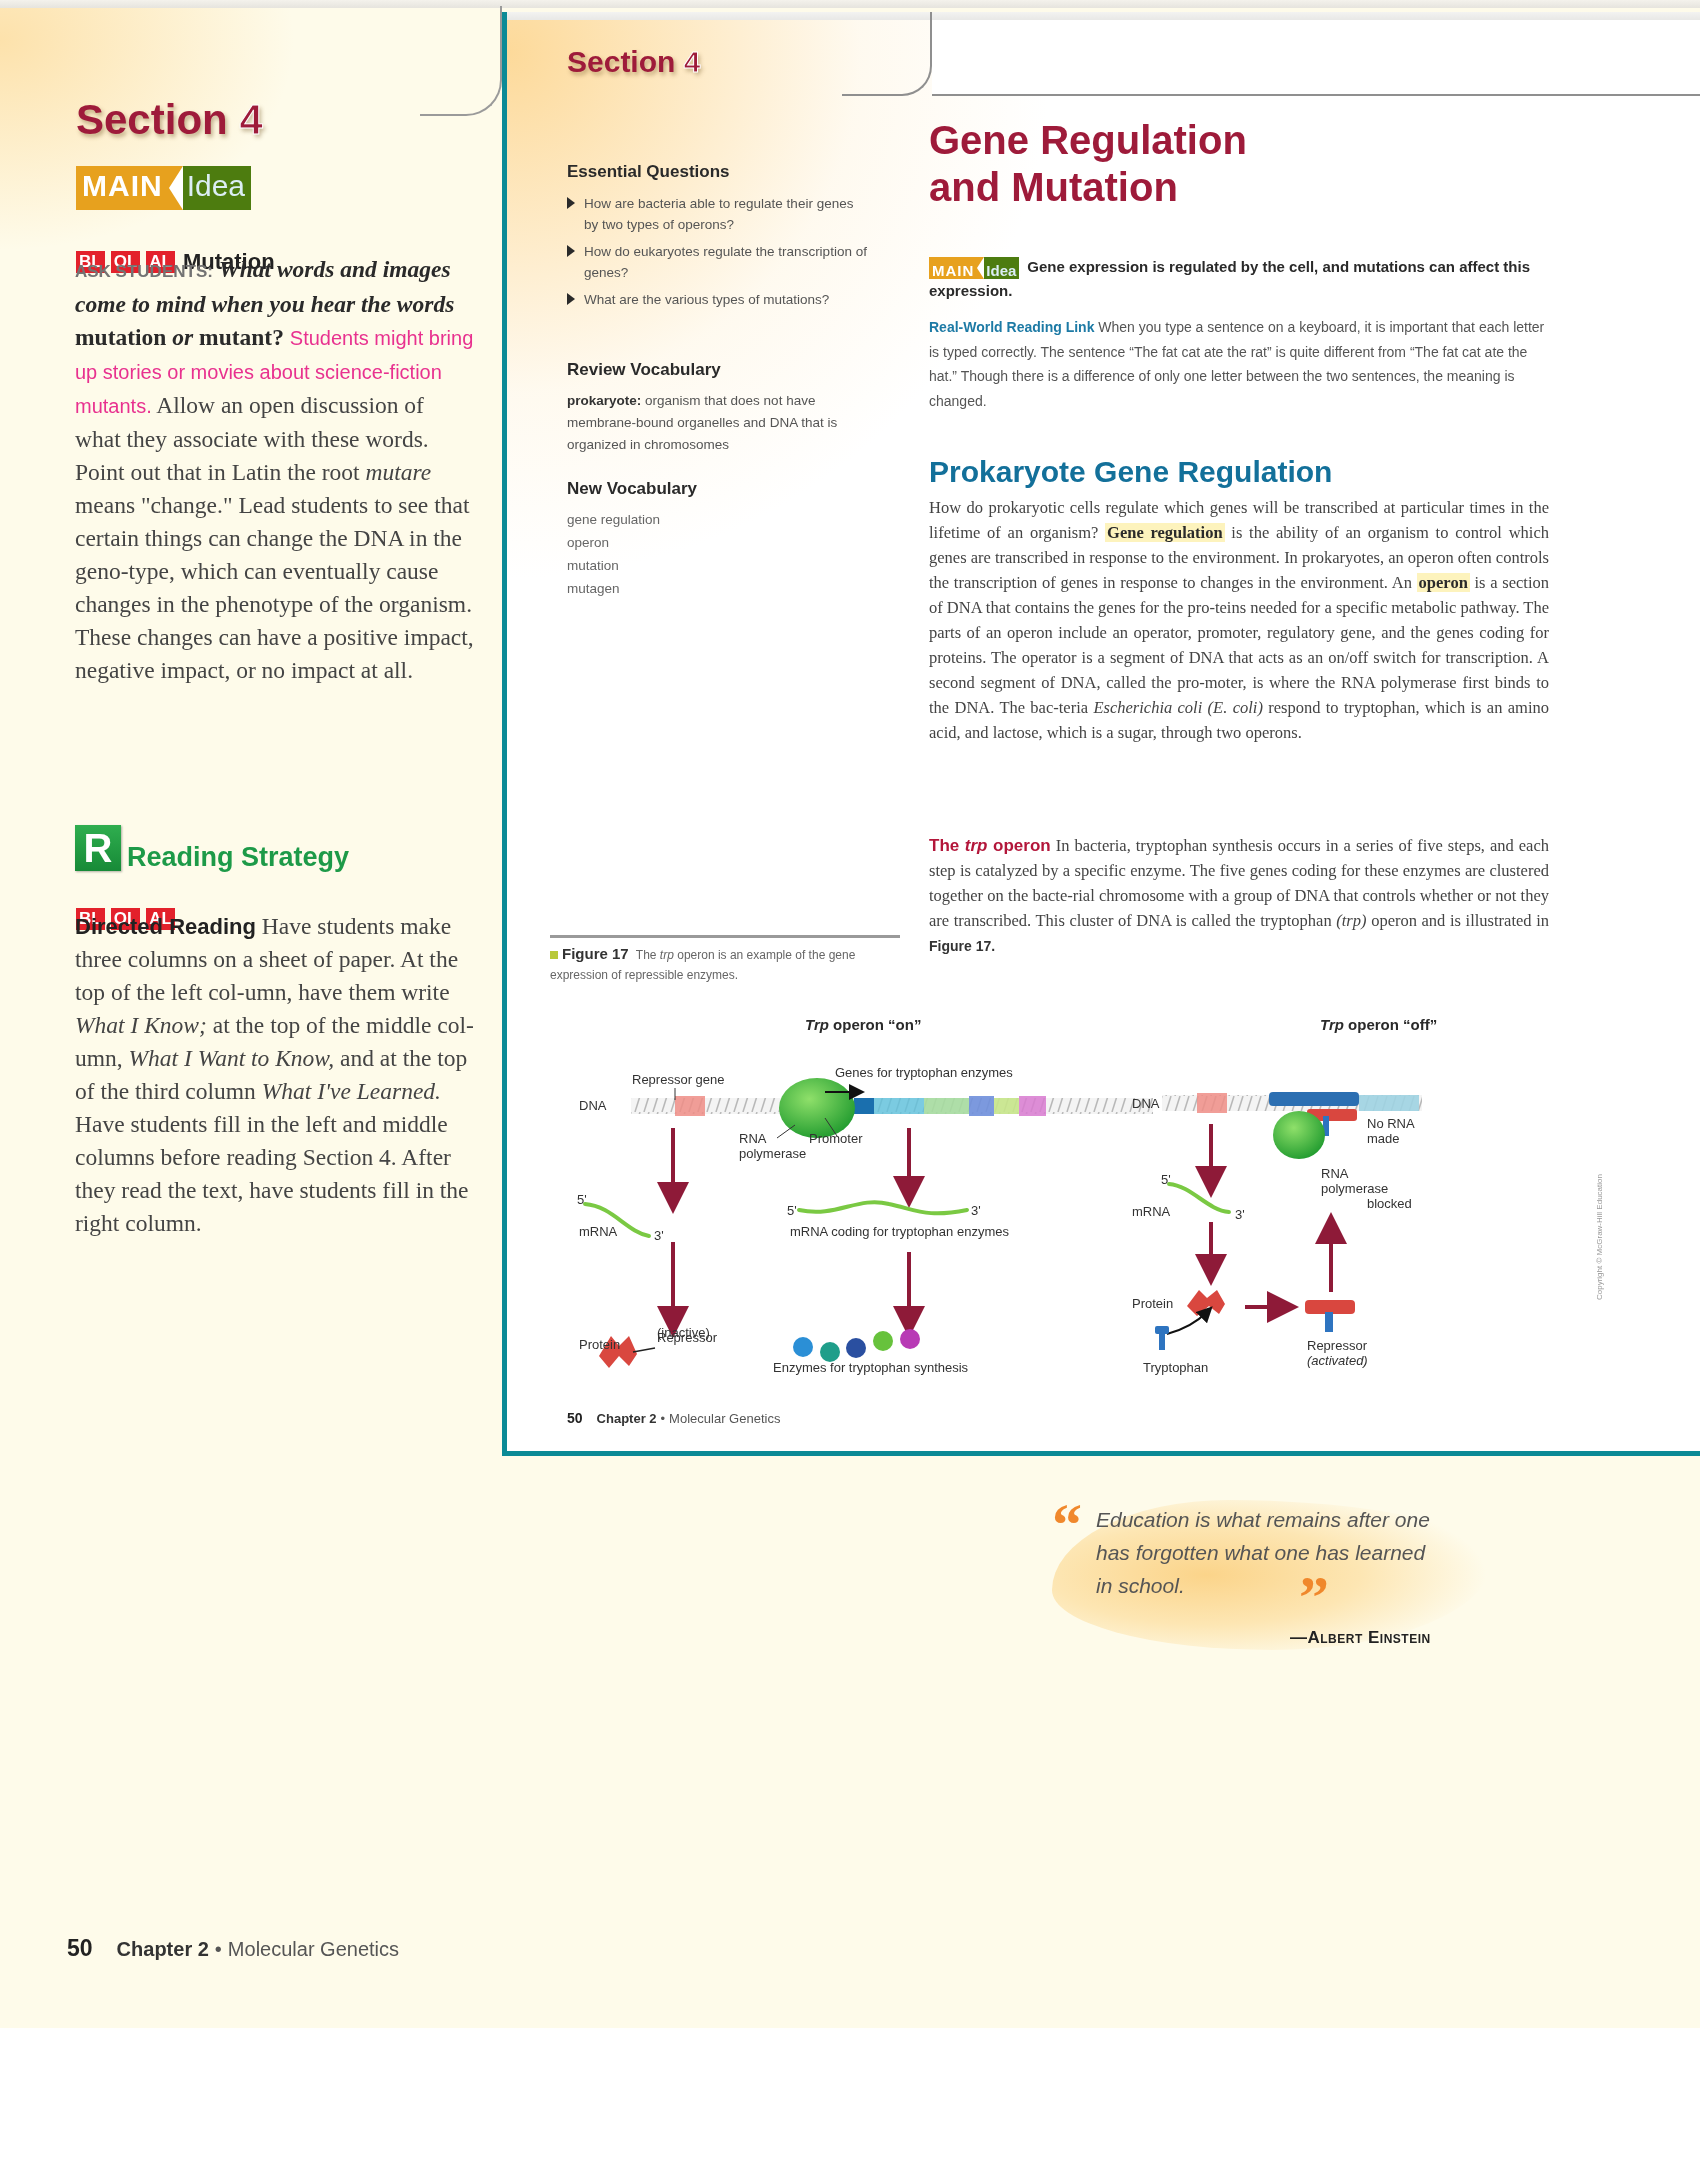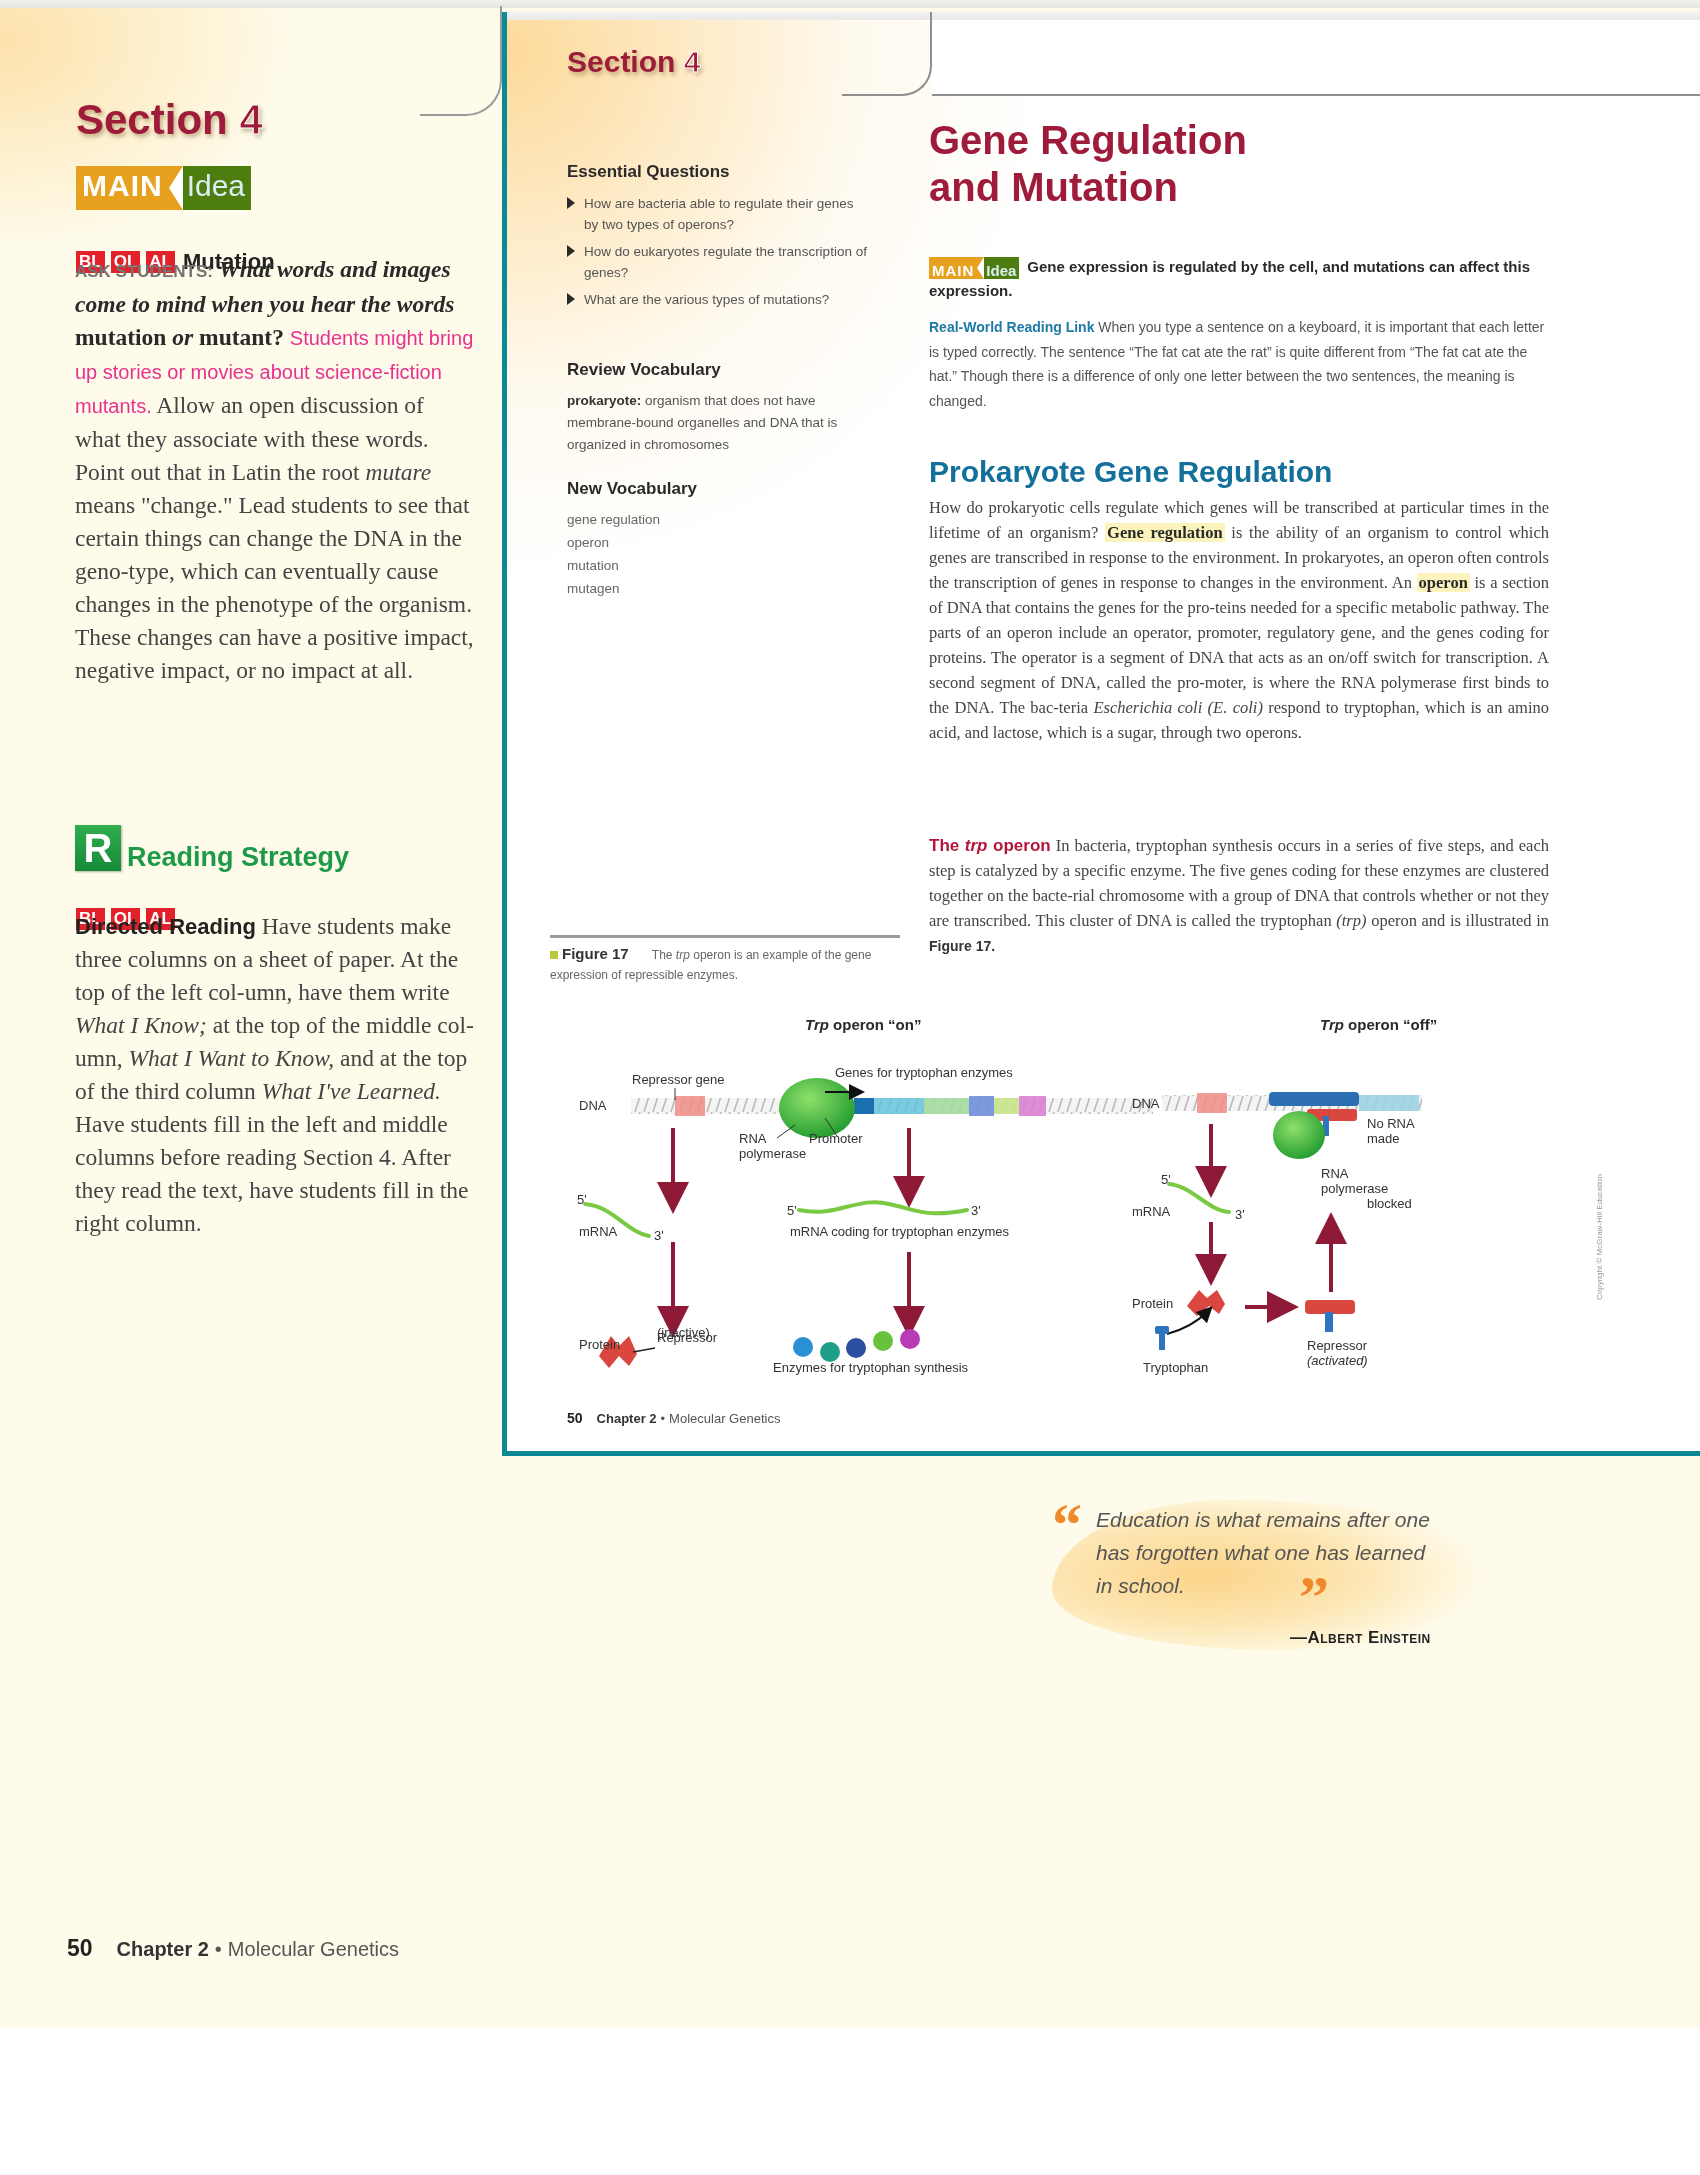--- a/index.html
+++ b/index.html
@@ -72,21 +72,21 @@
   .rw { position: absolute; width: 620px; font-size: 14px; line-height: 24.5px; color: #555; font-family: "Liberation Sans Narrow", "Liberation Sans", sans-serif; }
   .rw .rw-label { color: #1d7aa5; font-weight: bold; }
   .h2 { position: absolute; font-weight: bold; font-size: 30px; color: #13709a; }
   .body-text { position: absolute; width: 620px; font-family: "Liberation Serif", serif; font-size: 16.5px; line-height: 25px; color: #444; text-align: justify; }
   .hl { background: #fdf3bd; font-weight: bold; color: #2a2a2a; padding: 0 2px; }
   .trp-label { color: #b3163a; font-family: "Liberation Sans", sans-serif; font-weight: bold; font-size: 17px; }
   .fig-ref { font-family: "Liberation Sans", sans-serif; font-weight: bold; font-size: 14px; color: #333; }
 
   .fig-cap { position: absolute; width: 350px; font-size: 12px; line-height: 20px; color: #666; }
   .fig-cap .sq { display: inline-block; width: 8px; height: 8px; background: #b8c93a; margin-right: 4px; }
-  .fig-cap .fig-num { font-weight: bold; font-size: 15px; color: #333; margin-right: 20px; }
+  .fig-cap .fig-num { font-weight: bold; font-size: 15px; color: #333; margin-right: 4px; }
   .fig-rule { position: absolute; left: 550px; top: 935px; width: 350px; height: 3px; background: #9a9a9a; }
 
   .diagram { position: absolute; left: 507px; top: 1000px; width: 1100px; height: 420px; }
   .dlabel { position: absolute; font-size: 13px; color: #333; font-family: "Liberation Sans Narrow", "Liberation Sans", sans-serif; white-space: nowrap; line-height: 15px; }
   .dtitle { position: absolute; font-size: 15px; font-weight: bold; color: #2a2a2a; white-space: nowrap; }
   .dtitle i { font-style: italic; }
 
   .copyright { position: absolute; left: 1595px; top: 1300px; font-size: 8px; color: #999; transform: rotate(-90deg); transform-origin: left top; white-space: nowrap; }
 
   .quote-blob { position: absolute; left: 1052px; top: 1500px; width: 440px; height: 150px;

